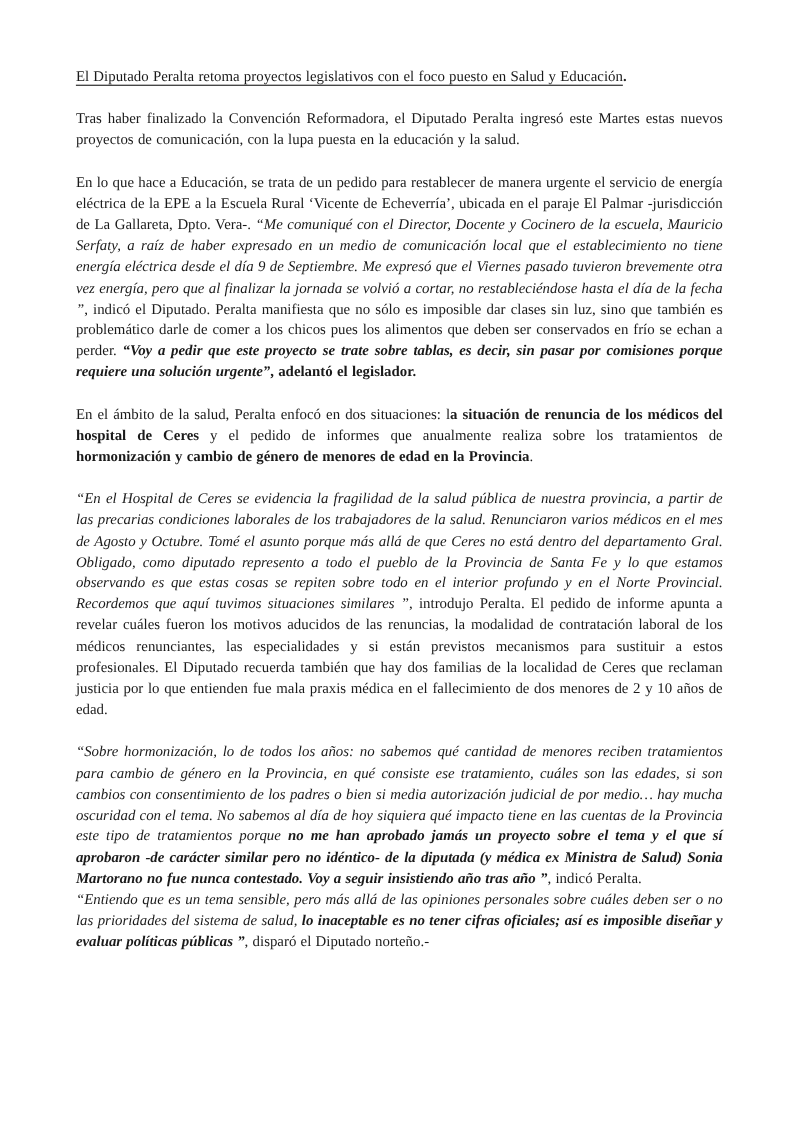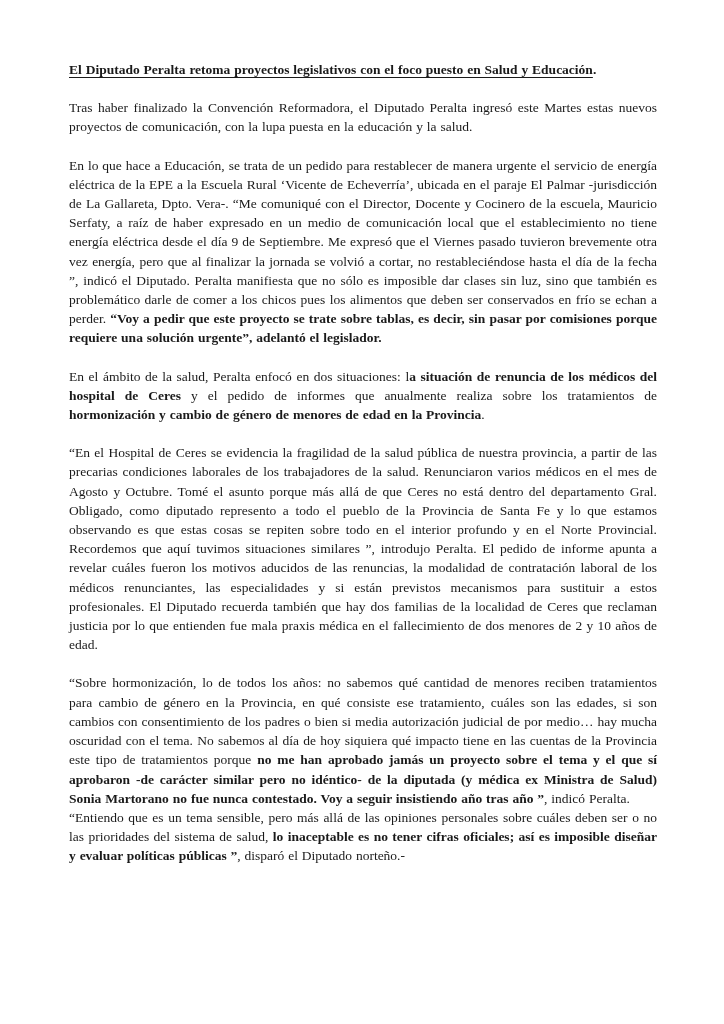--- a/index.html
+++ b/index.html
@@ -30,23 +30,23 @@
   }
   .para.title {
     text-align: left;
     margin-bottom: 19px;
   }
   .para.tight {
     margin-bottom: 0;
   }
   .run.regular { font-weight: 400; font-style: normal; }
   .run.bold { font-weight: 700; font-style: normal; }
-  .run.italic { font-weight: 400; }
-  .run.bold-italic { font-weight: 700; }
-  .run.bold-underline { font-weight: 700; font-style: normal; text-decoration: underline; text-underline-offset: 3px; }
+  .run.italic { font-weight: 400; font-style: italic; }
+  .run.bold-italic { font-weight: 700; font-style: italic; }
+  .run.bold-underline { font-weight: 400; font-style: normal; text-decoration: underline; text-underline-offset: 3px; }
 </style>
 </head>
 <body>
 
 <div class="page">
   <div>
       <p class="para title"><span class="run bold-underline">El Diputado Peralta retoma proyectos legislativos con el foco puesto en Salud y Educación</span><span class="run bold">.</span></p>
       <p class="para"><span class="run regular">Tras haber finalizado la Convención Reformadora, el Diputado Peralta ingresó este Martes estas nuevos proyectos de comunicación, con la lupa puesta en la educación y la salud.</span></p>
       <p class="para"><span class="run regular">En lo que hace a Educación, se trata de un pedido para restablecer de manera urgente el servicio de energía eléctrica de la EPE a la Escuela Rural ‘Vicente de Echeverría’, ubicada en el paraje El Palmar -jurisdicción de La Gallareta, Dpto. Vera-. </span><span class="run italic">“Me comuniqué con el Director, Docente y Cocinero de la escuela, Mauricio Serfaty, a raíz de haber expresado en un medio de comunicación local que el establecimiento no tiene energía eléctrica desde el día 9 de Septiembre. Me expresó que el Viernes pasado tuvieron brevemente otra vez energía, pero que al finalizar la jornada se volvió a cortar, no restableciéndose hasta el día de la fecha ”</span><span class="run regular">, indicó el Diputado. Peralta manifiesta que no sólo es imposible dar clases sin luz, sino que también es problemático darle de comer a los chicos pues los alimentos que deben ser conservados en frío se echan a perder. </span><span class="run bold-italic">“Voy a pedir que este proyecto se trate sobre tablas, es decir, sin pasar por comisiones porque requiere una solución urgente”</span><span class="run bold">, adelantó el legislador.</span></p>
       <p class="para"><span class="run regular">En el ámbito de la salud, Peralta enfocó en dos situaciones: l</span><span class="run bold">a situación de renuncia de los médicos del hospital de Ceres</span><span class="run regular"> y el pedido de informes que anualmente realiza sobre los tratamientos de </span><span class="run bold">hormonización y cambio de género de menores de edad en la Provincia</span><span class="run regular">.</span></p>

